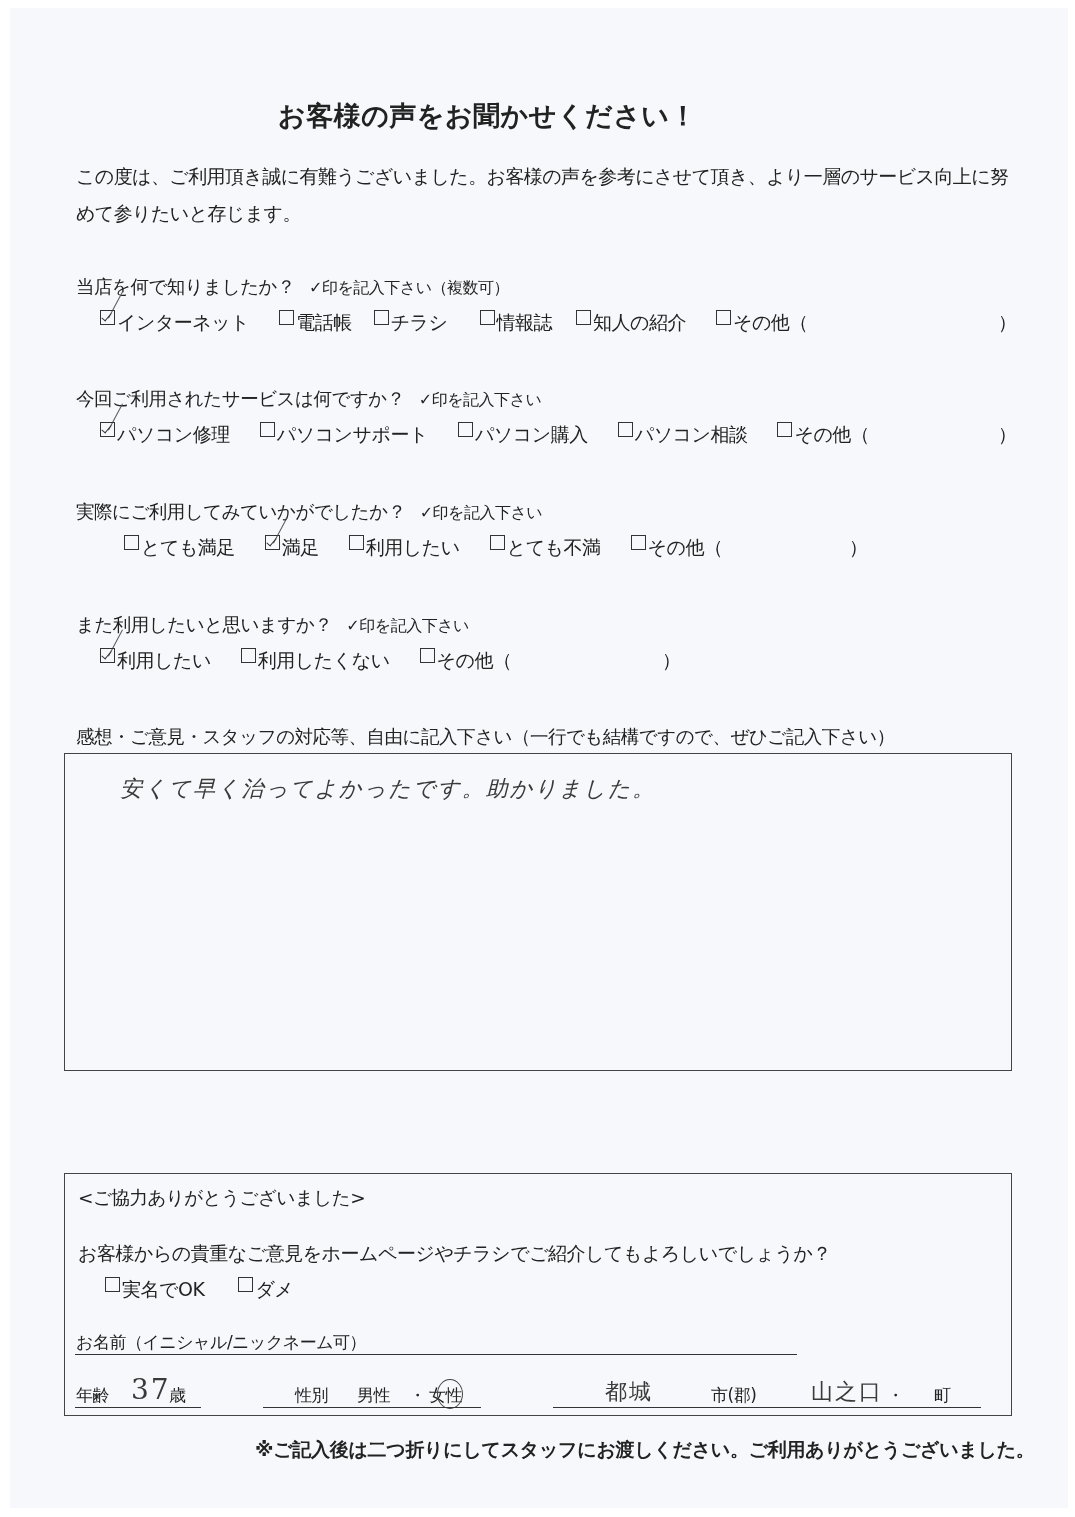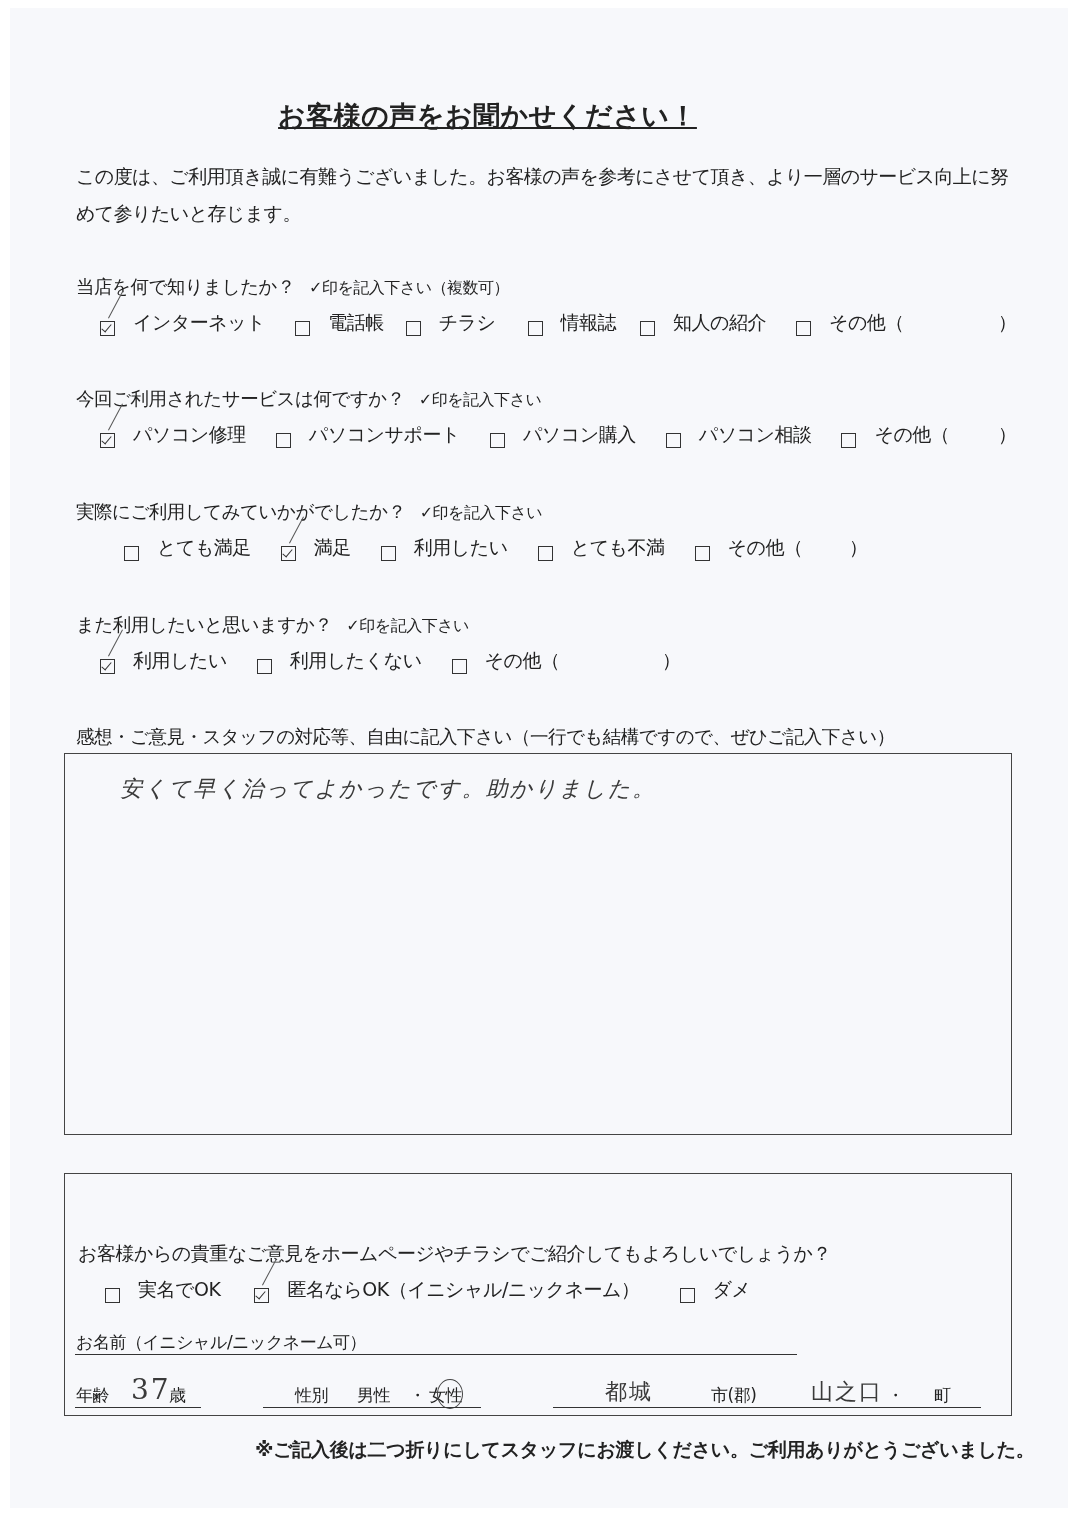--- a/index.html
+++ b/index.html
@@ -19,21 +19,20 @@
       width: 1058px; height: 1500px;
       background: #f7f8fb;
     }
     .abs { position: absolute; white-space: nowrap; }
     .title {
       left: 0; width: 975px; top: 98px;
       text-align: center;
       font-size: 27px; font-weight: bold;
       letter-spacing: 0.5px;
       color: #222;
-      text-decoration: underline;
     }
     .intro {
       left: 76px; top: 158px;
       width: 940px;
       font-size: 19px; line-height: 37px;
       white-space: normal;
       color: #222;
       letter-spacing: -0.6px;
     }
     .q-label {
@@ -43,24 +42,23 @@
     .q-label .hint {
       font-size: 16px; margin-left: 14px;
       letter-spacing: -0.5px;
     }
     .opt-row {
       display: flex; align-items: center;
       font-size: 19px; color: #222;
       letter-spacing: -0.5px;
     }
     .opt {
-      display: inline-flex; align-items: flex-end;
+      display: inline-flex; align-items: flex-start;
       margin-right: 30px;
       position: relative;
-      gap: 16px;
     }
     .box {
       display: inline-block;
       width: 15px; height: 15px;
       border: 1.3px solid #333;
       margin-right: 2px;
       position: relative;
       background: transparent;
     }
     .box.checked::after {
@@ -75,21 +73,21 @@
     .pen-stroke {
       position: absolute;
       left: 8px; top: -22px;
       width: 1.3px; height: 30px;
       background: #555;
       transform: rotate(28deg);
       transform-origin: bottom left;
     }
     .comment-box {
       left: 64px; top: 753px;
-      width: 948px; height: 382px;
+      width: 948px; height: 318px;
       border: 1.3px solid #444;
     }
     .handwritten {
       font-family: "DejaVu Serif", serif;
       font-size: 22px;
       color: #3a3a3a;
       letter-spacing: 2px;
       font-style: italic;
     }
     .consent-box {
@@ -228,31 +226,27 @@
     </span>
 </div>
 <div class="abs opt-row" style="left:662px; top:648px;">）</div>
 
 <div class="abs q-label" style="left:76px; top:724px;">感想・ご意見・スタッフの対応等、自由に記入下さい（一行でも結構ですので、ぜひご記入下さい）</div>
 <div class="abs comment-box">
   <div class="abs handwritten" style="left:55px; top:20px;">安くて早く治ってよかったです。助かりました。</div>
 </div>
 
 <div class="abs consent-box">
+  <div class="abs q-label" style="left:13px; top:11px;">&lt;ご協力ありがとうございました&gt;</div>
   <div class="abs q-label" style="left:13px; top:67px; font-size:19px;">お客様からの貴重なご意見をホームページやチラシでご紹介してもよろしいでしょうか？</div>
   <div class="abs opt-row" style="left:15px; top:103px;padding-left:25px;">
     <span class="opt" style="margin-right:34px;">
         <span class="box"></span>
         <span>実名でOK</span>
       </span>
-    <span class="opt" style="margin-right:40px;">
-        <span class="pen-stroke"></span>
-        <span class="box checked"></span>
-        <span>匿名ならOK（イニシャル/ニックネーム）</span>
-      </span>
     <span class="opt" style="margin-right:6px;">
         <span class="box"></span>
         <span>ダメ</span>
       </span>
   </div>
 
   <div class="abs q-label" style="left:11px; top:157px; font-size:17px;">お名前（イニシャル/ニックネーム可）</div>
   <div class="uline" style="left:10px; top:180px; width:722px;"></div>
 
   <div class="abs q-label" style="left:11px; top:210px; font-size:17px;">年齢</div>

